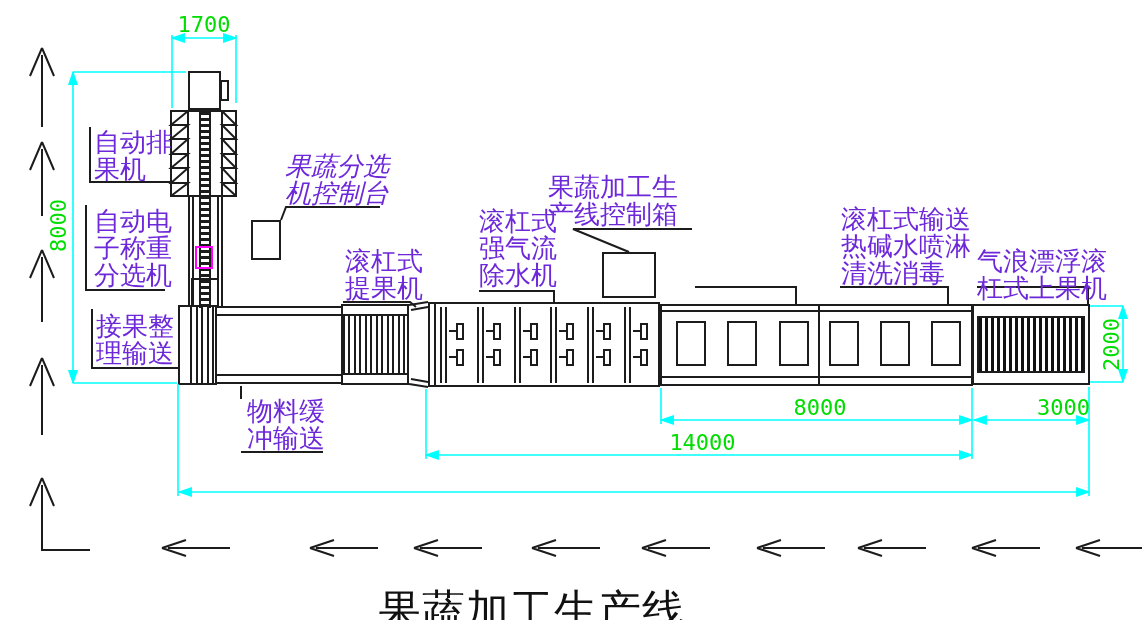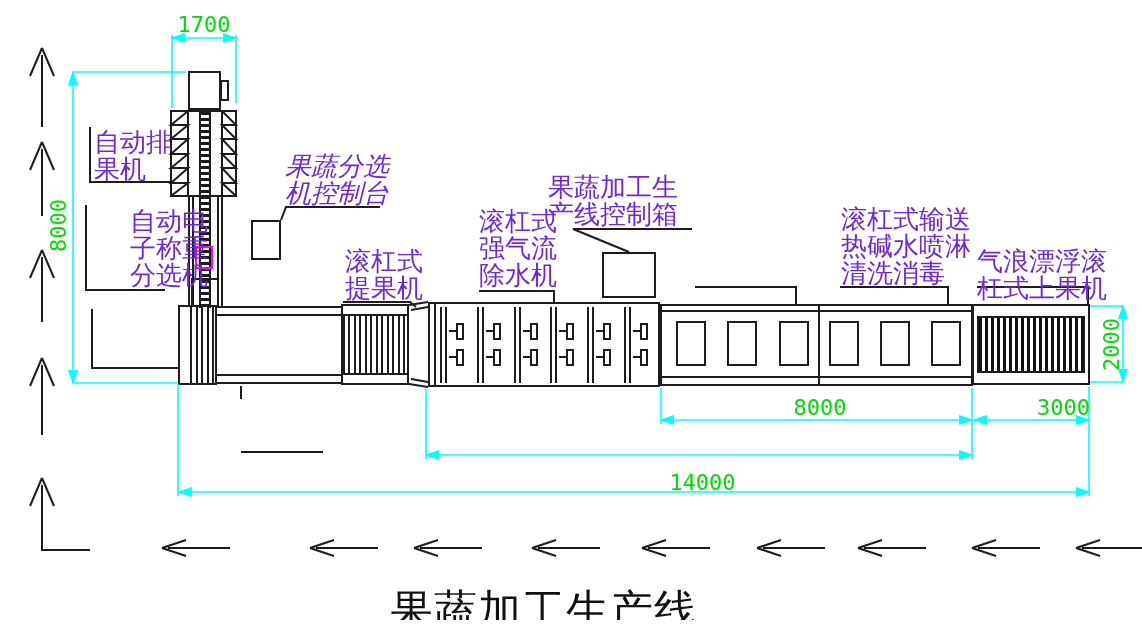--- a/index.html
+++ b/index.html
@@ -151,37 +151,41 @@
       <path d="M426,455 H972" marker-start="url(#arr)" marker-end="url(#arr)"></path>
       <path d="M179,492 H1089" marker-start="url(#arr)" marker-end="url(#arr)"></path>
     </g>
   </svg>
 
   <div class="dimt" style="left:170px;top:12px;width:68px;">1700</div>
   <div class="dimt vert" style="left:21px;top:213px;width:74px;">8000</div>
   <div class="dimt vert" style="left:1074px;top:332px;width:74px;">2000</div>
   <div class="dimt" style="left:778px;top:395px;width:84px;">8000</div>
   <div class="dimt" style="left:1006px;top:395px;width:84px;text-align:right;">3000</div>
-  <div class="dimt" style="left:650px;top:430px;width:105px;margin-top:40px;">14000</div>
+  <div class="dimt" style="left:650px;top:430px;width:105px;">14000</div>
 
   <div class="lbl" style="left:94px;top:129px;">自动排
 果机</div>
-  <div class="lbl" style="left:94px;top:208px;margin-left:36px;">自动电
+  <div class="lbl" style="left:94px;top:208px;">自动电
 子称重
 分选机</div>
+  <div class="lbl" style="left:96px;top:313px;">接果整
+理输送</div>
+  <div class="lbl" style="left:247px;top:398px;">物料缓
+冲输送</div>
   <div class="lbl" style="left:285px;top:153px;font-style:italic;">果蔬分选
 机控制台</div>
   <div class="lbl" style="left:345px;top:248px;">滚杠式
 提果机</div>
   <div class="lbl" style="left:479px;top:208px;">滚杠式
 强气流
 除水机</div>
   <div class="lbl" style="left:548px;top:174px;">果蔬加工生
 产线控制箱</div>
   <div class="lbl" style="left:841px;top:206px;">滚杠式输送
 热碱水喷淋
 清洗消毒</div>
   <div class="lbl" style="left:977px;top:248px;">气浪漂浮滚
 杠式上果机</div>
 
-  <div class="title" style="left:376px;top:582px;width:312px;margin-left:12px;">果蔬加工生产线</div>
+  <div class="title" style="left:376px;top:582px;width:312px;">果蔬加工生产线</div>
 
 </div>
 
 </body></html>

